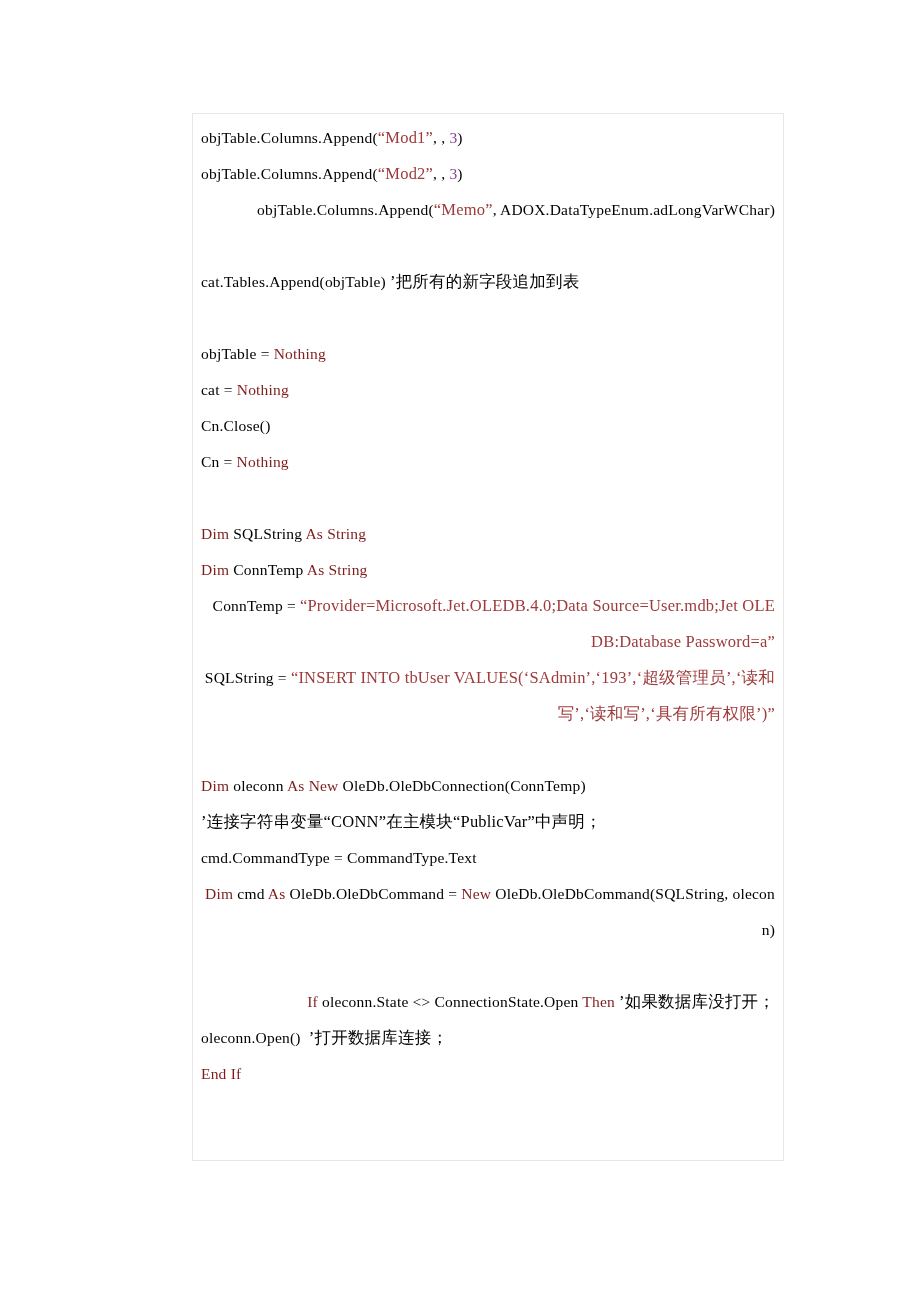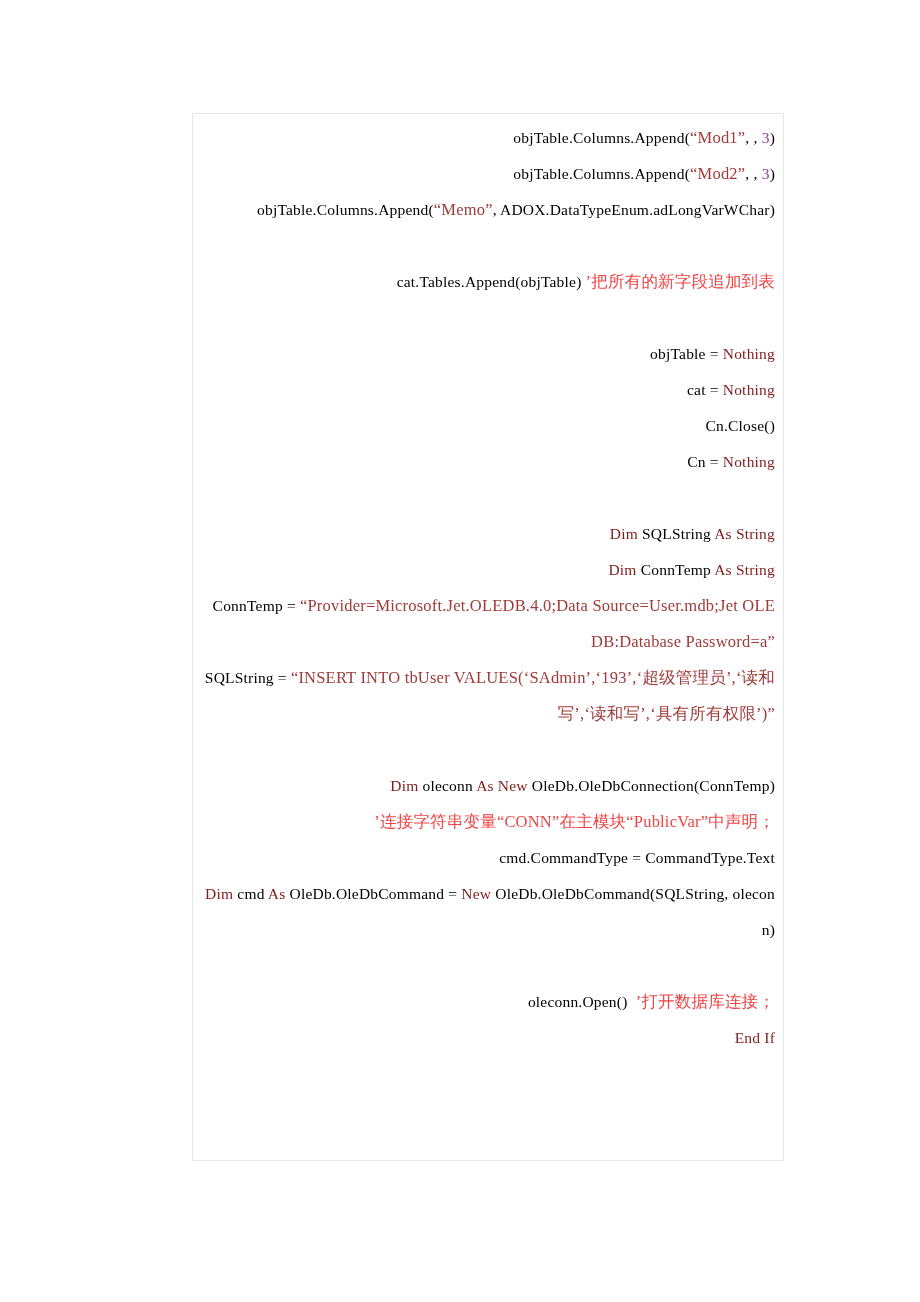--- a/index.html
+++ b/index.html
@@ -40,42 +40,42 @@
     width: 100%;
     height: 100%;
     padding: 6px 8px 6px 8px;
   }
 
   
   .code-line {
     font-family: "Liberation Serif", "DejaVu Serif", serif;
     font-size: 15.5px;
     line-height: 36px;
-    text-align: right;
+    text-align: left;
     white-space: pre-wrap;
     word-break: break-all;
     letter-spacing: 0.2px;
   }
 
   
   .code-line.wrap {
     text-align: right;
   }
 
   
   .code-gap {
     height: 36px;
   }
 
   
   .tok-plain   { color: #000000; }
   .tok-keyword { color: #7f1d1d; }
   .tok-string  { color: #9e3a3a; }
   .tok-number  { color: #8a3c96; }
-  .tok-comment { color: #ef4444; }
+  .tok-comment { color: #000000; }
 
   
   .cjk { font-size: 16.5px; }
 </style>
 </head>
 <body>
 
 <div class="page">
 
   <div class="code-frame">
@@ -95,18 +95,19 @@
         <div class="code-line"><span class="tok-keyword">Dim</span><span class="tok-plain"> SQLString </span><span class="tok-keyword">As String</span></div>
         <div class="code-line"><span class="tok-keyword">Dim</span><span class="tok-plain"> ConnTemp </span><span class="tok-keyword">As String</span></div>
         <div class="code-line wrap"><span class="tok-plain">ConnTemp = </span><span class="tok-string cjk">“Provider=Microsoft.Jet.OLEDB.4.0;Data Source=User.mdb;Jet OLEDB:Database Password=a”</span></div>
         <div class="code-line wrap"><span class="tok-plain">SQLString = </span><span class="tok-string cjk">“INSERT INTO tbUser VALUES(‘SAdmin’,‘193’,‘超级管理员’,‘读和写’,‘读和写’,‘具有所有权限’)”</span></div>
         <div class="code-gap"></div>
         <div class="code-line"><span class="tok-keyword">Dim</span><span class="tok-plain"> oleconn </span><span class="tok-keyword">As New</span><span class="tok-plain"> OleDb.OleDbConnection(ConnTemp)</span></div>
         <div class="code-line"><span class="tok-comment cjk">’连接字符串变量“CONN”在主模块“PublicVar”中声明；</span></div>
         <div class="code-line"><span class="tok-plain">cmd.CommandType = CommandType.Text</span></div>
         <div class="code-line wrap"><span class="tok-keyword">Dim</span><span class="tok-plain"> cmd </span><span class="tok-keyword">As</span><span class="tok-plain"> OleDb.OleDbCommand = </span><span class="tok-keyword">New</span><span class="tok-plain"> OleDb.OleDbCommand(SQLString, oleconn)</span></div>
         <div class="code-gap"></div>
+        <div class="code-line wrap"><span class="tok-keyword">If</span><span class="tok-plain"> oleconn.State &lt;&gt; ConnectionState.Open </span><span class="tok-keyword">Then</span><span class="tok-plain"> </span><span class="tok-comment cjk">’如果数据库没打开；</span></div>
         <div class="code-line"><span class="tok-plain">oleconn.Open()  </span><span class="tok-comment cjk">’打开数据库连接；</span></div>
         <div class="code-line"><span class="tok-keyword">End If</span></div>
       </div>
   </div>
 
 </div>
 
 </body></html>

